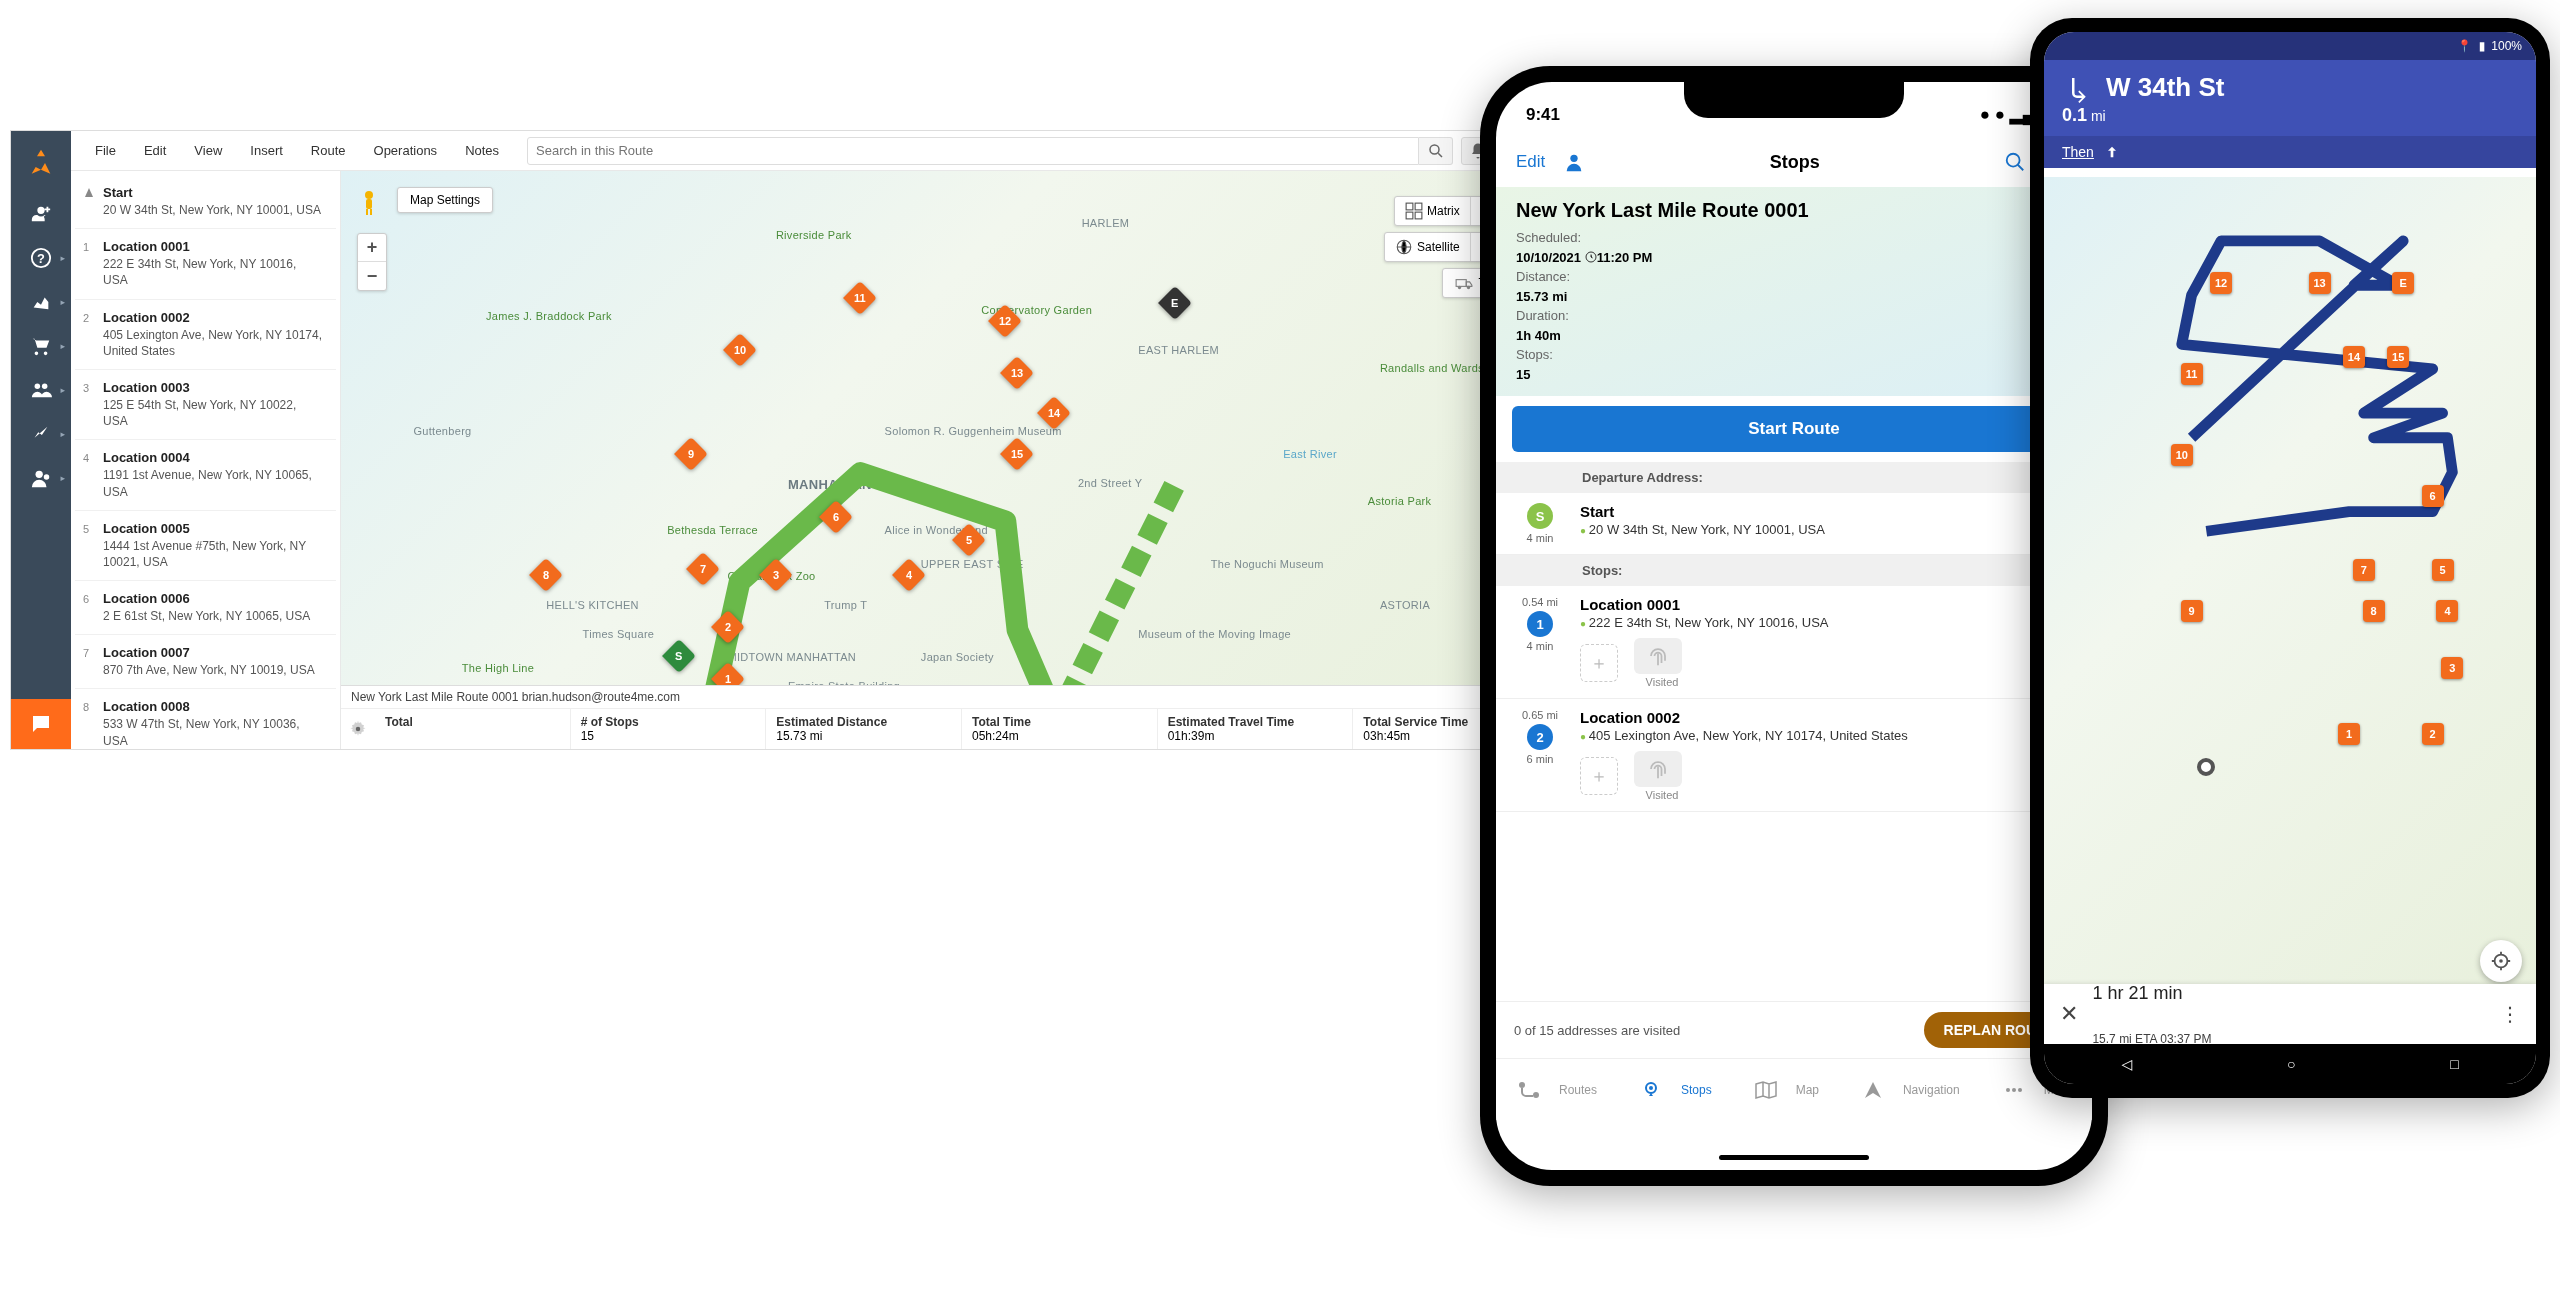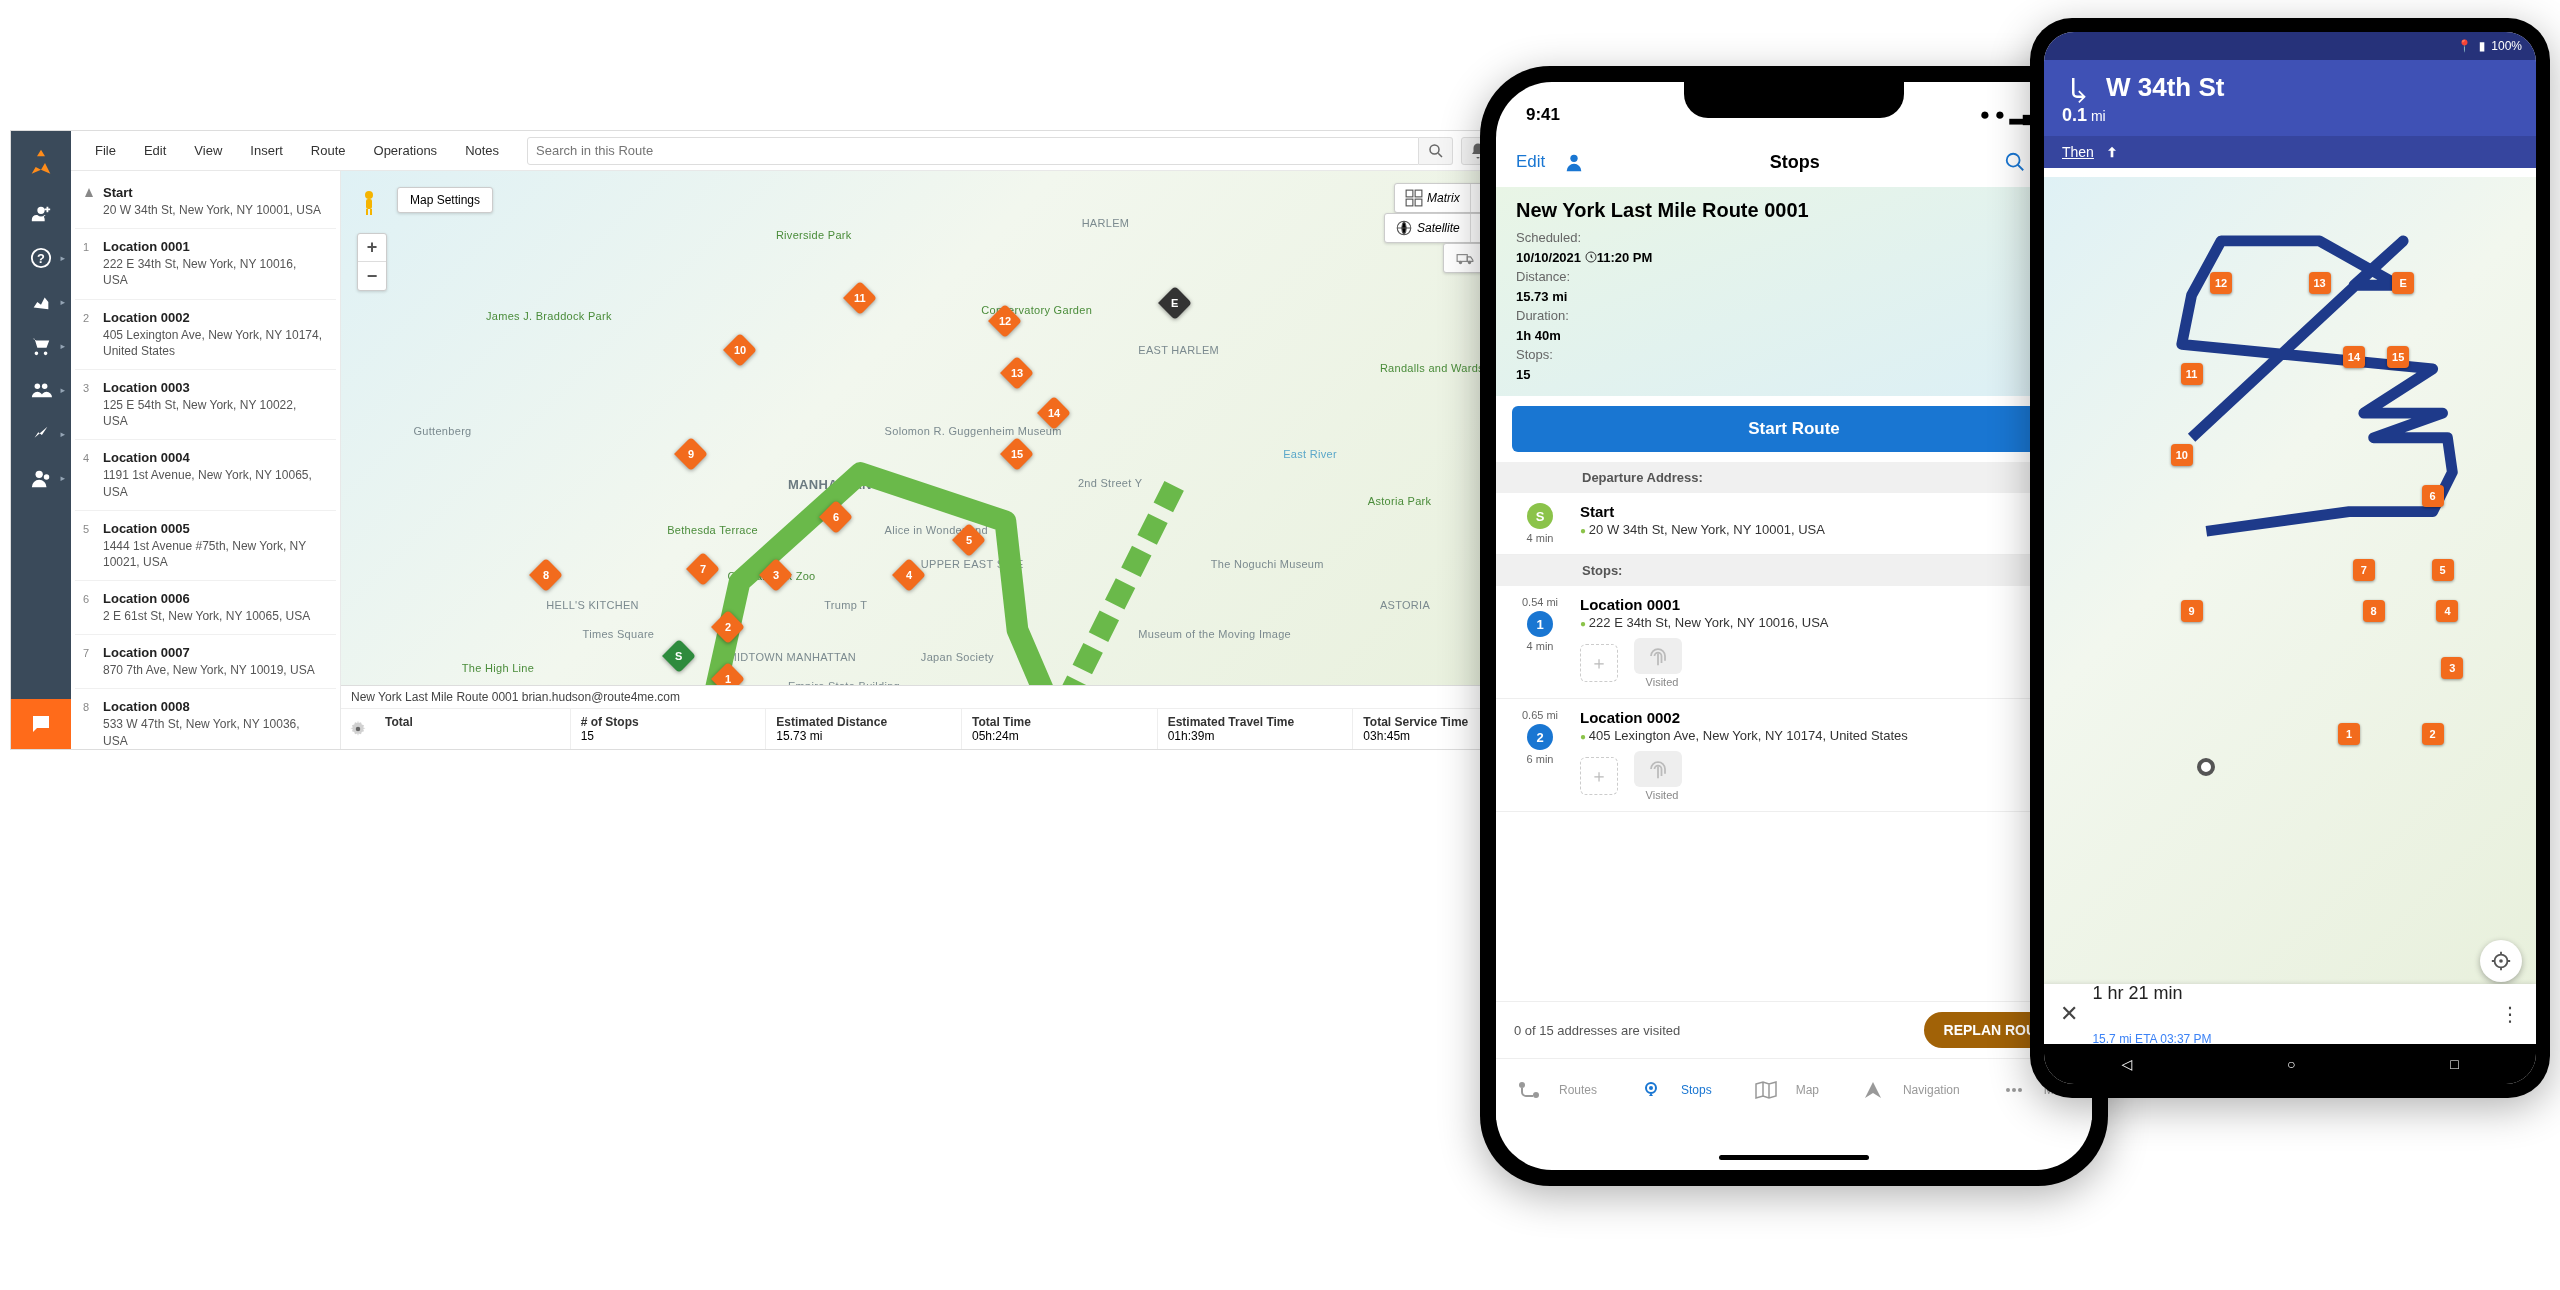--- a/index.html
+++ b/index.html
@@ -34,21 +34,21 @@
 .stop .addr { color:#555; line-height:1.35;}
 .stop.start .num svg{fill:#888;width:12px;height:12px;}
 
 .map-area { flex:1; position:relative; background: linear-gradient(135deg,#dff1f5 0%, #f2f7ee 40%, #e8f0dc 100%); overflow:hidden;}
 .map-labels span{position:absolute;font-size:11px;color:#7b8a8f;font-weight:400;letter-spacing:.3px;}
 .pegman{position:absolute;top:18px;left:16px;width:24px;height:28px;}
 .zoom-ctrl{position:absolute;top:62px;left:16px;width:30px;background:#fff;border:1px solid #ccc;border-radius:3px;box-shadow:0 1px 3px rgba(0,0,0,.15);}
 .zoom-ctrl div{height:28px;display:flex;align-items:center;justify-content:center;font-size:18px;font-weight:700;color:#555;cursor:pointer;}
 .zoom-ctrl div:first-child{border-bottom:1px solid #ddd;}
 .map-settings-btn{position:absolute;top:16px;left:56px;padding:5px 12px;background:#fff;border:1px solid #ccc;border-radius:3px;font-size:12px;box-shadow:0 1px 3px rgba(0,0,0,.15);cursor:pointer;}
-.map-top-right{position:absolute;top:12px;right:12px;display:flex;flex-direction:column;align-items:flex-end;font-style:italic;}
+.map-top-right{position:absolute;top:25px;right:12px;display:flex;flex-direction:column;gap:6px;align-items:flex-end;}
 .pill-group{display:flex;background:#fff;border:1px solid #ccc;border-radius:3px;box-shadow:0 1px 3px rgba(0,0,0,.15);overflow:hidden;}
 .pill{padding:5px 10px;font-size:12px;display:flex;align-items:center;gap:4px;cursor:pointer;}
 .pill:not(:last-child){border-right:1px solid #ddd;}
 .tracking-btn{padding:5px 12px;background:#fff;border:1px solid #ccc;border-radius:3px;font-size:12px;box-shadow:0 1px 3px rgba(0,0,0,.15);display:flex;align-items:center;gap:5px;cursor:pointer;}
 
 .route-path{position:absolute;inset:0;}
 .marker{position:absolute;width:24px;height:30px;transform:translate(-50%,-100%);filter:drop-shadow(0 1px 2px rgba(0,0,0,.4));}
 .marker .pin{width:24px;height:24px;background:#f26b1d;border-radius:4px 4px 4px 0;transform:rotate(45deg);display:flex;align-items:center;justify-content:center;}
 .marker .pin span{transform:rotate(-45deg);color:#fff;font-size:11px;font-weight:700;}
 .marker.green .pin{background:#2e8b3d;}
@@ -112,21 +112,21 @@
 .and-then{background:#36459e;color:#fff;padding:8px 18px;font-size:14px;display:flex;align-items:center;gap:10px;text-decoration:underline;}
 .and-map{position:absolute;top:145px;bottom:88px;left:0;right:0;background:linear-gradient(135deg,#dff1f5 0%,#f2f7ee 40%,#e8f0dc 100%);}
 .and-route{position:absolute;inset:0;}
 .and-marker{position:absolute;width:22px;height:22px;background:#f26b1d;border-radius:4px;transform:translate(-50%,-50%);display:flex;align-items:center;justify-content:center;color:#fff;font-size:11px;font-weight:700;box-shadow:0 1px 3px rgba(0,0,0,.4);}
 .and-start-dot{position:absolute;width:18px;height:18px;border-radius:50%;background:#fff;border:4px solid #555;transform:translate(-50%,-50%);}
 .and-locate{position:absolute;right:14px;bottom:14px;width:42px;height:42px;background:#fff;border-radius:50%;box-shadow:0 2px 6px rgba(0,0,0,.3);display:flex;align-items:center;justify-content:center;cursor:pointer;}
 .and-bottom{position:absolute;bottom:40px;left:0;right:0;height:60px;background:#fff;display:flex;align-items:center;padding:0 16px;gap:14px;box-shadow:0 -1px 4px rgba(0,0,0,.1);}
 .and-bottom .close{font-size:22px;color:#444;cursor:pointer;}
 .and-bottom .info{flex:1;}
 .and-bottom .t1{font-size:18px;color:#222;}
-.and-bottom .t2{font-size:12px;color:#3b82f6;margin-top:28px;}
+.and-bottom .t2{font-size:12px;color:#404040;margin-top:28px;}
 .and-bottom .more{font-size:20px;color:#444;cursor:pointer;}
 .and-navbar{position:absolute;bottom:0;left:0;right:0;height:40px;background:#000;display:flex;justify-content:space-around;align-items:center;}
 .and-navbar span{color:#fff;font-size:14px;}
 
 svg.ic{width:18px;height:18px;}
 </style>
 </head>
 <body>
 
 <div class="stage">

